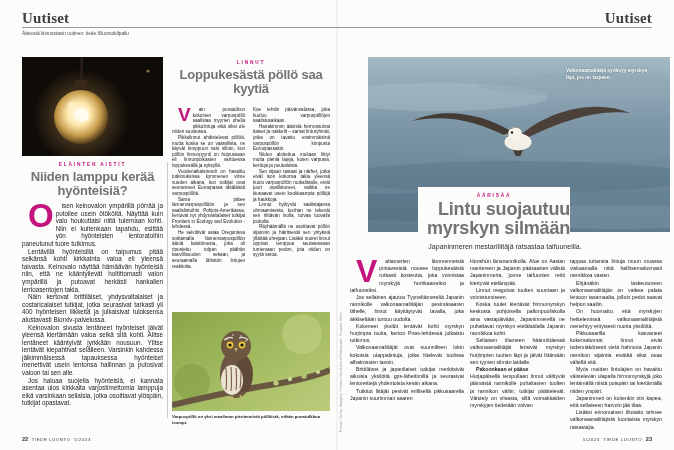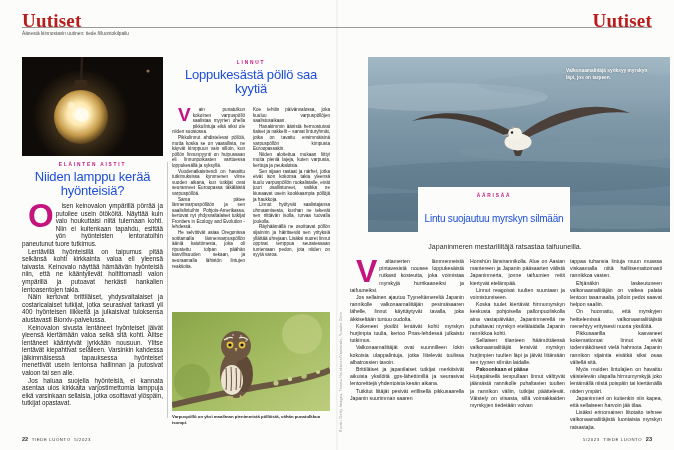--- a/index.html
+++ b/index.html
@@ -2,27 +2,27 @@
 <html lang="fi"><head>
 <meta charset="utf-8">
 <style>
   html,body{margin:0;padding:0;background:#e8e8e6;}
   .spread{position:relative;width:674px;height:450px;background:#fcfcfa;overflow:hidden;
           font-family:"Liberation Sans",sans-serif;color:#222;}
   .fold{position:absolute;left:336px;top:0;width:3px;height:450px;
         background:linear-gradient(to right,rgba(0,0,0,0.06),rgba(0,0,0,0));}
   
   .masthead{position:absolute;top:10px;font-family:"Liberation Serif",serif;
-            font-weight:bold;font-size:19px;color:#b91c1c;letter-spacing:0.2px;}
+            font-weight:bold;font-size:15px;color:#404040;letter-spacing:0.2px;}
   .hdr-rule{position:absolute;left:22px;top:27px;width:630px;height:1px;background:#9a9a9a;}
   .tagline{position:absolute;left:22px;top:31px;font-size:4.8px;color:#4a4a4a;}
   
   .kicker{position:absolute;text-align:center;font-size:4.8px;font-weight:bold;
           letter-spacing:1.8px;text-transform:uppercase;}
-  .headline{position:absolute;text-align:center;font-weight:400;color:#1d4ed8;
+  .headline{position:absolute;text-align:center;font-weight:700;color:#737373;
             line-height:1.06;letter-spacing:-0.2px;}
   
   .bodycol{position:absolute;text-align:justify;overflow:hidden;hyphens:auto;}
   .bodycol p{margin:0;text-indent:6px;}
   .bodycol p.cont{text-indent:0;}
   .lead{margin:0;}
   .dropcap{float:left;font-weight:800;line-height:0.78;padding:1px 2px 0 0;}
   .subhead{margin:2px 0 1px;font-weight:bold;font-size:inherit;line-height:inherit;text-indent:0;}
   
   .vrule{position:absolute;left:167px;top:162px;width:1px;height:256px;background:#c9c9c9;}
@@ -180,21 +180,21 @@
         <path d="M-8,-6 q5,-3 10,-1" stroke="#9b9184" stroke-width="1" fill="none"></path>
         <circle cx="-6" cy="-2.5" r="1.2" fill="#1c1c1c"></circle>
         <path d="M-9.5,-1.5 L-17,0.5 L-9.5,1.8 Z" fill="#98a0a4"></path>
       </g>
     </svg>
   </div>
   <div class="hero-caption" style="left:566px;top:68px;width:82px;">Valkonaamaliitäjä syöksyy myrskyn läpi, jos on tarpeen.</div>
 
   <div class="head-box" style="left:418px;top:187px;width:152px;height:50px;">
     <div class="kicker" style="position:static;color:#c4147e;padding-top:6px;">ÄÄRISÄÄ</div>
-    <div class="headline" style="position:static;font-size:10px;margin-top:16px;">Lintu suojautuu myrskyn silmään</div>
+    <div class="headline" style="position:static;font-size:18px;margin-top:2px;text-align:right;">Lintu suojautuu myrskyn silmään</div>
   </div>
   <div class="standfirst" style="left:350px;top:243px;width:310px;">Japaninmeren mestariliitäjä ratsastaa taifuuneilla.</div>
 
   <div class="bodycol" style="left:350px;top:258px;width:114px;height:175px;font-size:5.2px;line-height:7.2px;">
     <p class="lead"><span class="dropcap" style="color:#c4147e;font-size:32px;height:27px;">V</span><span>altamerten lämmenneistä pintavesistä nousee loppukesäistä rutkasti kosteutta, joka voimistaa myrskyjä hurrikaaneiksi ja taifuuneiksi.</span></p>
     <div>
         <p>Jos sellainen ajautuu Tyyneltämereltä Japanin rannikolle valkonaamaliitäjän pesimäsaaren lähelle, linnut käyttäytyvät tavalla, joka äkkiseltään tuntuu oudolta.</p>
         <p>Kokeneet yksilöt lentävät kohti myrskyn hurjimpia tuulia, kertoo Pnas-lehdessä julkaistu tutkimus.</p>
         <p>Valkonaamaliitäjät ovat suunnilleen lokin kokoisia ulappalintuja, jotka liitelevät tuulissa albatrossien tavoin.</p>
         <p>Brittiläiset ja japanilaiset tutkijat merkitsivät aikuisia yksilöitä gps-lähettimillä ja seurasivat lentoreittejä yhdentoista kesän aikana.</p>

